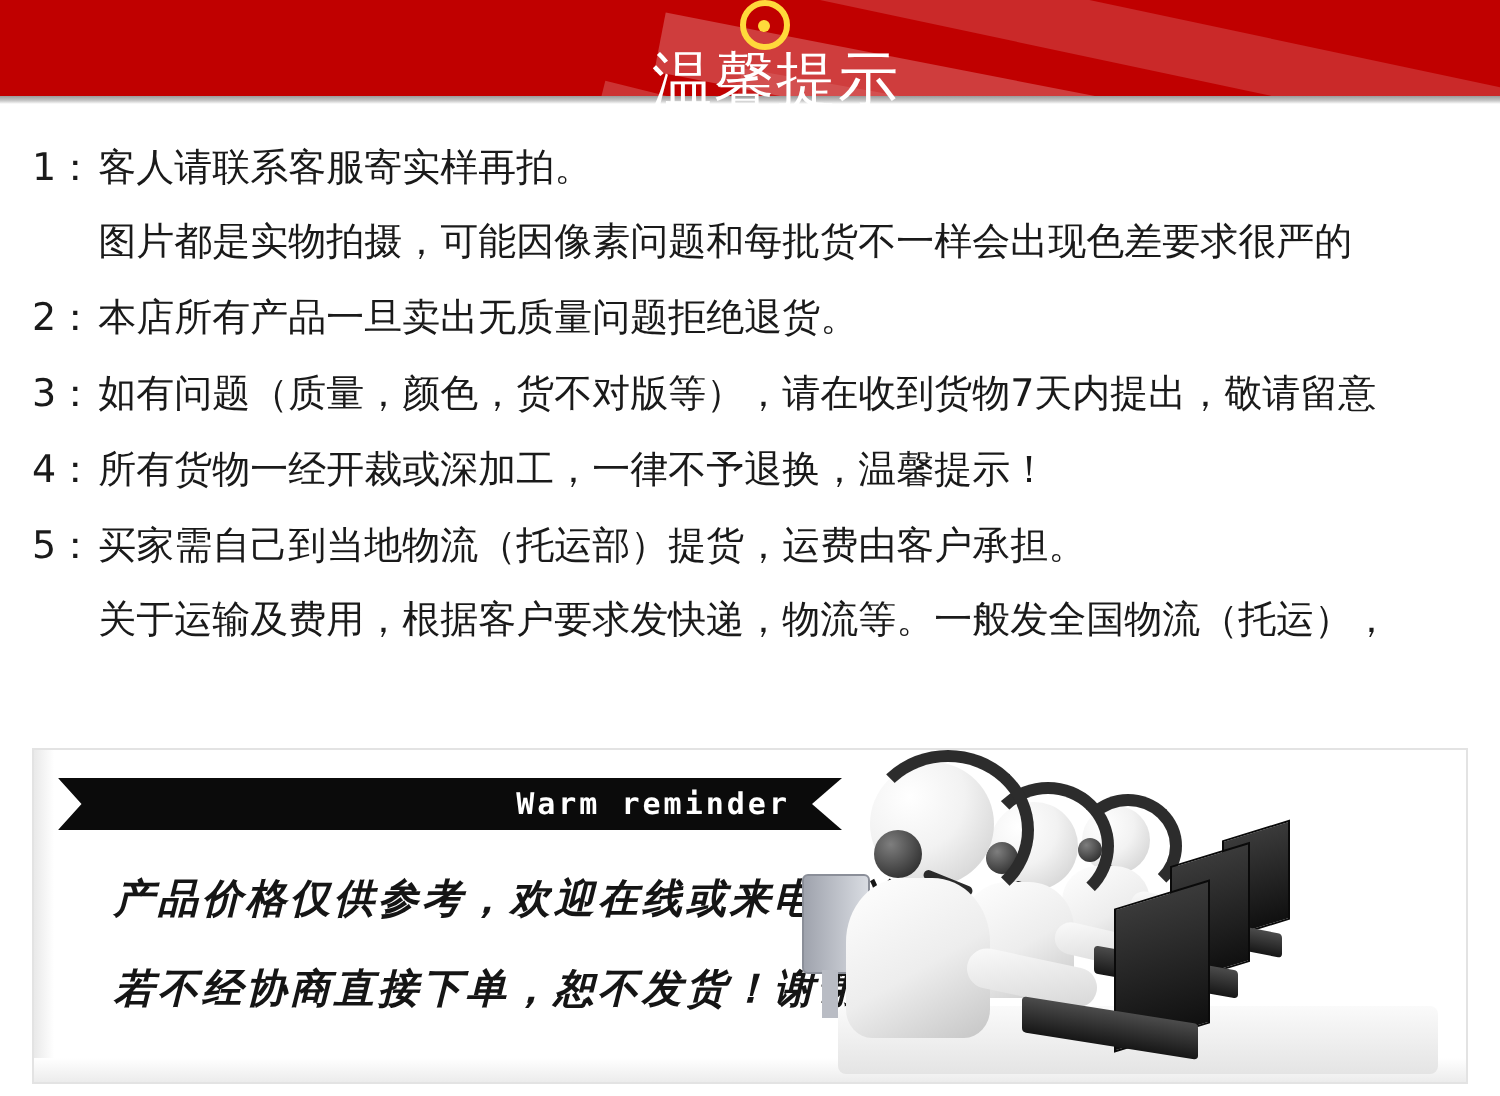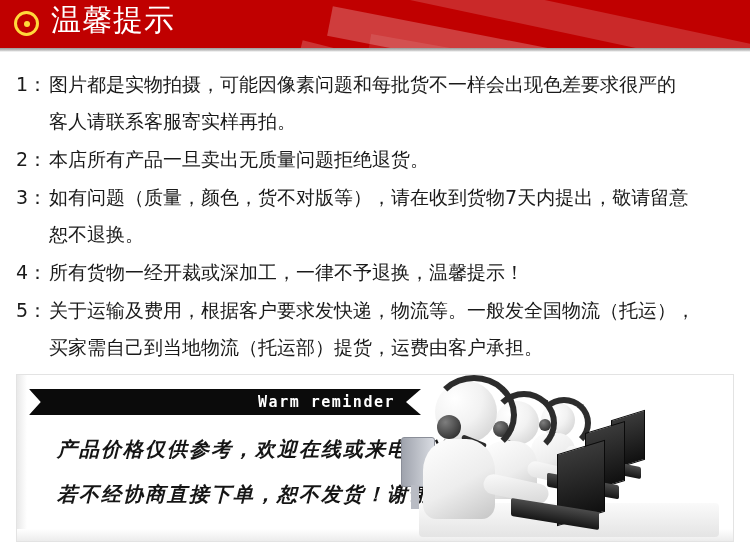--- a/index.html
+++ b/index.html
@@ -76,23 +76,24 @@
     left: 0;
     bottom: 0;
     width: 750px;
     height: 4px;
     background: linear-gradient(to bottom, #9a9a9a 0%, #c9c9c9 60%, #ffffff 100%);
   }
   .header-inner {
     position: relative;
     z-index: 5;
     display: flex;
-    align-items: flex-end;
+    align-items: center;
     height: 36px;
     padding-left: 14px;
+    flex-direction: column;
   }
   .bullet-icon {
     width: 25px;
     height: 25px;
     border: 3px solid #ffd93b;
     border-radius: 50%;
     box-sizing: border-box;
     position: relative;
     flex: 0 0 auto;
   }
@@ -326,52 +327,51 @@
       <span class="header-title">温馨提示</span>
     </div>
     <div class="header-underline"></div>
   </div>
 
   <div class="terms">
 
     <div class="term-row">
       <span class="term-num">1：</span>
       <span class="term-body">
+        <span class="term-line indent">客人请联系客服寄实样再拍。</span>
         <span class="term-line">图片都是实物拍摄，可能因像素问题和每批货不一样会出现色差要求很严的</span>
-        <span class="term-line indent">客人请联系客服寄实样再拍。</span>
       </span>
     </div>
 
     <div class="term-row">
       <span class="term-num">2：</span>
       <span class="term-body">
         <span class="term-line">本店所有产品一旦卖出无质量问题拒绝退货。</span>
       </span>
     </div>
 
     <div class="term-row">
       <span class="term-num">3：</span>
       <span class="term-body">
         <span class="term-line">如有问题（质量，颜色，货不对版等），请在收到货物7天内提出，敬请留意</span>
-        <span class="term-line indent">恕不退换。</span>
       </span>
     </div>
 
     <div class="term-row">
       <span class="term-num">4：</span>
       <span class="term-body">
         <span class="term-line">所有货物一经开裁或深加工，一律不予退换，温馨提示！</span>
       </span>
     </div>
 
     <div class="term-row">
       <span class="term-num">5：</span>
       <span class="term-body">
+        <span class="term-line indent">买家需自己到当地物流（托运部）提货，运费由客户承担。</span>
         <span class="term-line">关于运输及费用，根据客户要求发快递，物流等。一般发全国物流（托运），</span>
-        <span class="term-line indent">买家需自己到当地物流（托运部）提货，运费由客户承担。</span>
       </span>
     </div>
 
   </div>
 
   <div class="picture-panel">
     <div class="panel-shade-left"></div>
     <div class="panel-shade-bottom"></div>
 
     <div class="ribbon">

